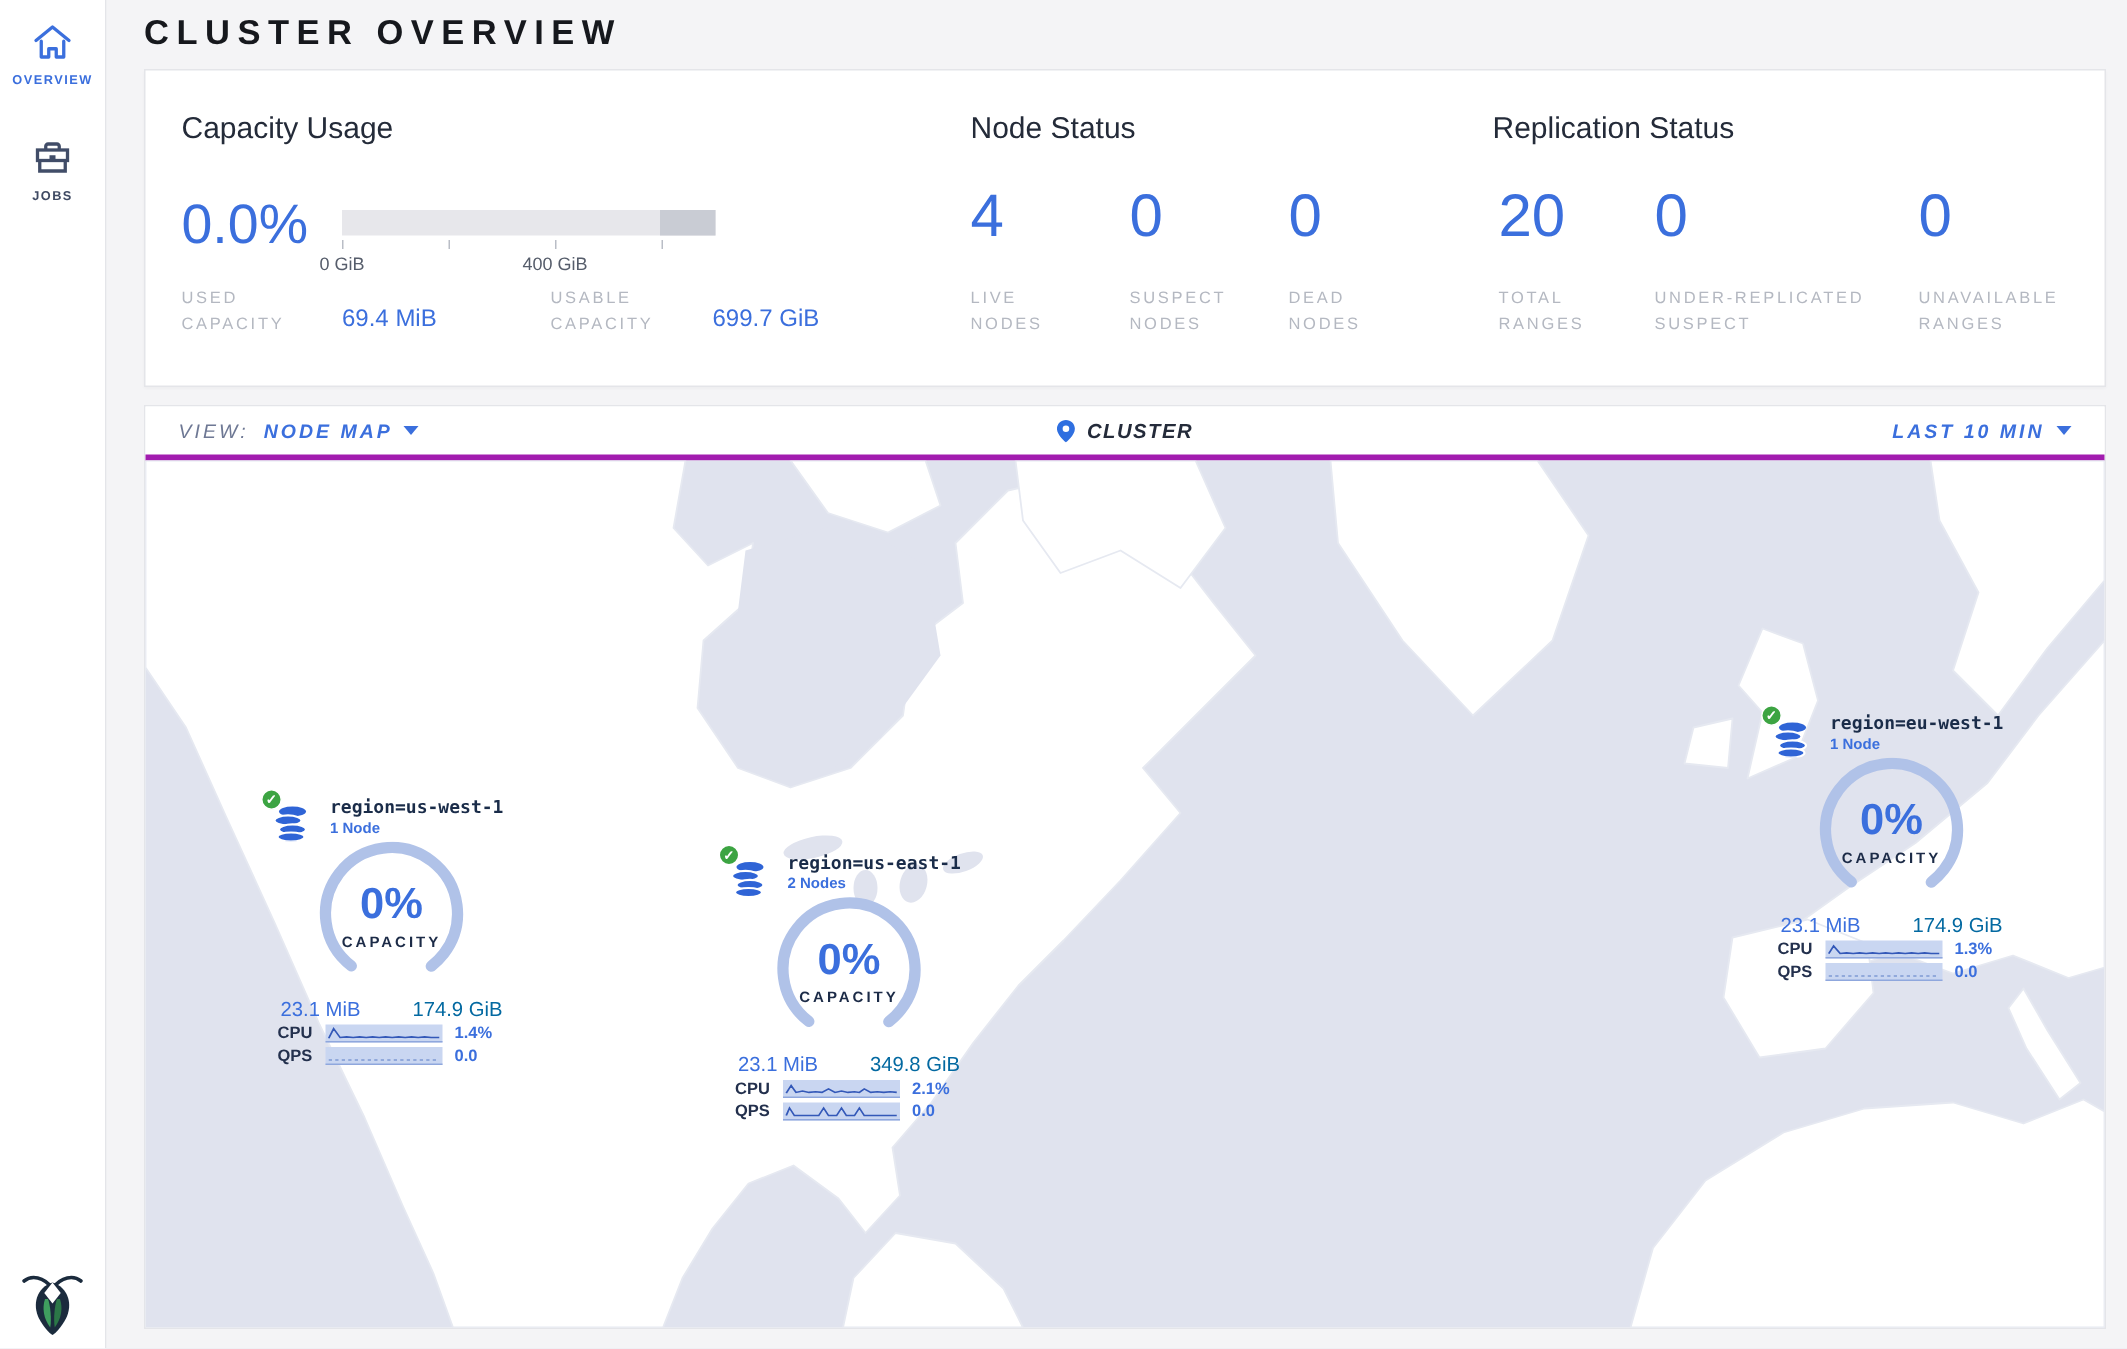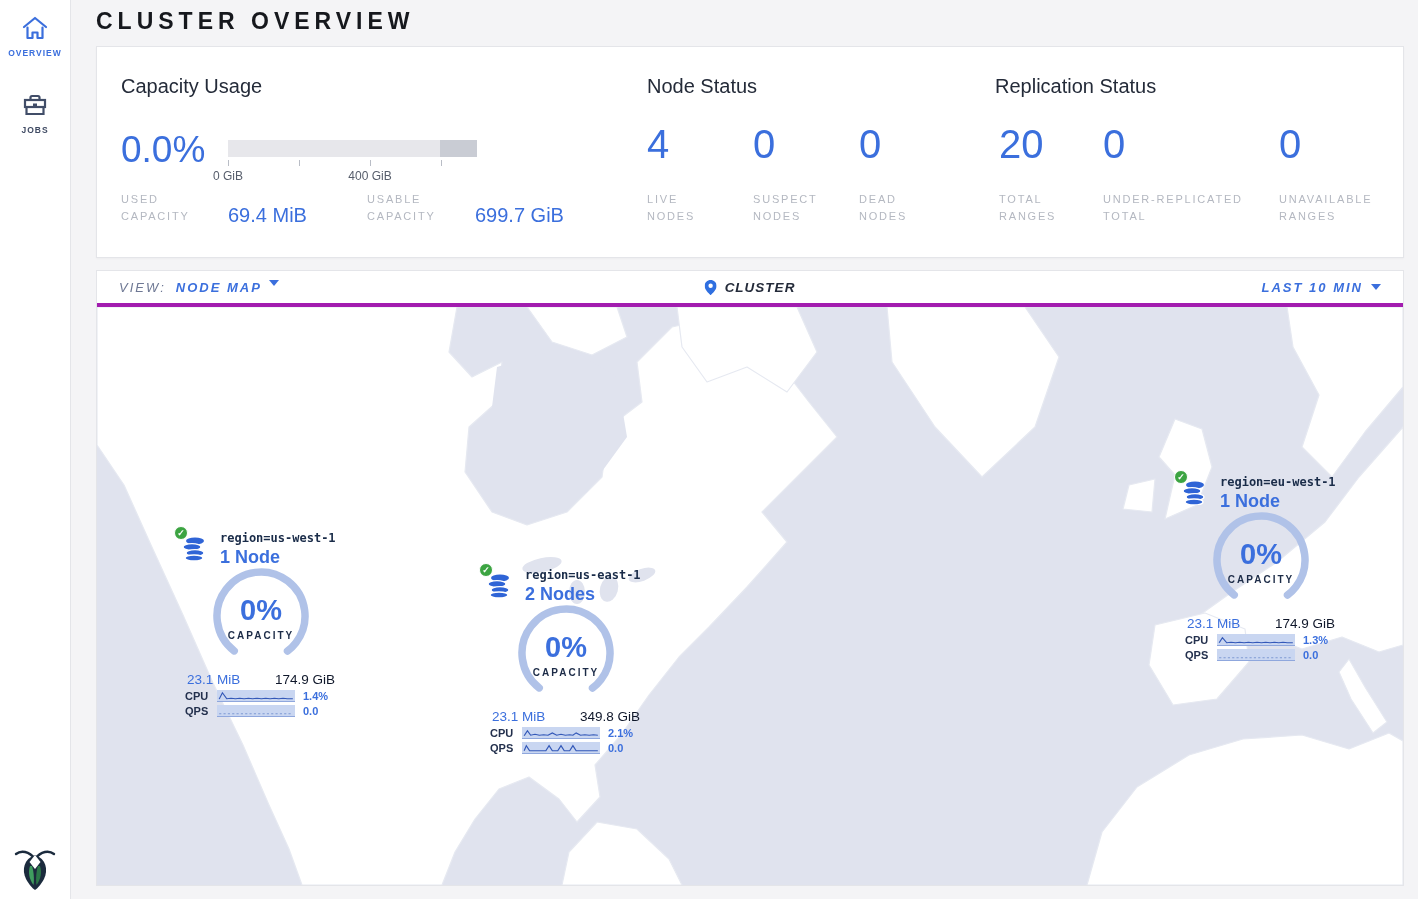--- a/index.html
+++ b/index.html
@@ -15,51 +15,51 @@
   .logo { position:absolute; left:13px; bottom:6px; width:44px; height:50px; }
 
   
   .page-title { position:absolute; left:96px; top:8px; font-size:23px; font-weight:bold; letter-spacing:5px; color:#16181d; }
 
   
   .summary { position:absolute; left:96px; top:46px; width:1308px; height:212px; background:#fff; border:1px solid #e4e5e9; box-shadow:0 1px 2px rgba(0,0,0,.03); }
   .sec-title { position:absolute; font-size:20px; font-weight:500; color:#242b39; }
   .big-num { position:absolute; font-size:40px; font-weight:300; color:#3b6fdd; }
   .stat-lbl { position:absolute; font-size:11px; letter-spacing:1.8px; color:#b4b8c1; line-height:1.55; }
-  .stat-val { position:absolute; font-size:20px; color:#3b6fdd;text-align:right; }
+  .stat-val { position:absolute; font-size:16px; color:#3b6fdd;text-align:right; }
   .cap-bar { position:absolute; left:131px; top:93px; width:249px; height:17px; background:#e7e7eb; }
   .cap-bar .dark { position:absolute; right:0; top:0; width:37px; height:17px; background:#c9ccd4; }
   .tick { position:absolute; top:113px; width:1px; height:6px; background:#b9bdc6; }
   .tick-lbl { position:absolute; top:122px; font-size:12px; color:#565d6b; transform:translateX(-50%); }
 
   
   .map-panel { position:absolute; left:96px; top:270px; width:1308px; height:616px; background:#fff; border:1px solid #e4e5e9; }
   .viewbar { position:relative; height:36px; background:#fff; border-bottom:4px solid #a21caf; display:flex; align-items:center; padding:0 22px;font-style:italic; }
   .viewbar .vlabel { font-size:13px; letter-spacing:2px; color:#6e7894; }
-  .viewbar .vvalue { margin-left:10px; font-size:13px; letter-spacing:2px; color:#3b6fdd; font-weight:bold; cursor:pointer; display:flex; gap:7px; }
+  .viewbar .vvalue { margin-left:10px; font-size:13px; letter-spacing:2px; color:#3b6fdd; font-weight:bold; cursor:pointer; display:flex; align-items:center; gap:7px; }
   .caret { display:inline-block; width:0; height:0; border-left:5px solid transparent; border-right:5px solid transparent; border-top:6px solid #3b6fdd; }
   .crumb { position:absolute; left:50%; transform:translateX(-50%); display:flex; align-items:center; gap:8px; font-size:13.5px; font-weight:600; letter-spacing:1px; color:#242b3a; cursor:pointer; }
   .timesel { margin-left:auto; font-size:13px; letter-spacing:2px; color:#3b6fdd; font-weight:bold; cursor:pointer; display:flex; align-items:center; gap:8px; }
   .map-area { position:relative; width:1306px; height:578px; background:#e0e3ee; overflow:hidden; }
   .map-area > svg.world { position:absolute; left:0; top:0; }
 
   
   .node-card { position:absolute; width:160px; cursor:pointer; }
   .nc-head { position:relative; display:flex; }
   .nc-icon { position:relative; width:26px; height:26px; margin-top:12px; }
   .nc-badge { position:absolute; left:-7px; top:-9px; width:14px; height:14px; background:#3ca442; border:1.5px solid #fff; border-radius:50%; display:flex; align-items:center; justify-content:center; color:#fff; font-size:9px; font-weight:bold; }
   .nc-txt { margin-left:13px; margin-top:8px; }
   .nc-region { font-family:"DejaVu Sans Mono",monospace; font-size:12px; font-weight:bold; color:#1a2c49; white-space:nowrap; }
-  .nc-count { font-size:18px; font-weight:bold; color:#3b6fdd; margin-top:2px; }
+  .nc-count { font-size:10px; font-weight:bold; color:#3b6fdd; margin-top:2px; }
   .nc-donut { position:relative; width:112px; height:100px; margin:0 auto; }
   .nc-pct { position:absolute; left:0; right:0; top:26px; text-align:center; font-size:29px; font-weight:bold; color:#3b6fdd; }
   .nc-caplbl { position:absolute; left:0; right:0; top:62px; text-align:center; font-size:10px; font-weight:bold; letter-spacing:2px; color:#1c2b47; }
   .nc-vals { display:flex; justify-content:space-between; width:148px; margin:4px auto 0; font-size:13.5px;gap:15px; }
   .nc-used { color:#3b6fdd; }
-  .nc-total { color:#0f172a; }
+  .nc-total { color:#0369a1; }
   .nc-metric { display:flex; align-items:center; width:152px; margin:3px auto 0; }
   .nc-mlabel { width:32px; font-size:11px; font-weight:bold; color:#23304d; }
   .nc-spark { width:78px; height:12px; background:#c9d6f1; border-bottom:1px solid #8fa7dd; }
   .nc-mval { margin-left:8px; font-size:11px; font-weight:bold; color:#3b6fdd; }
 </style>
 </head>
 <body>
 
 <div class="page">
 
@@ -122,21 +122,21 @@
     <div class="big-num" style="left:762px; top:75px;">0</div>
     <div class="stat-lbl" style="left:550px; top:144px; width:62px;">LIVE NODES</div>
     <div class="stat-lbl" style="left:656px; top:144px; width:80px;">SUSPECT NODES</div>
     <div class="stat-lbl" style="left:762px; top:144px; width:62px;">DEAD NODES</div>
 
     <div class="sec-title" style="left:898px; top:28px;">Replication Status</div>
     <div class="big-num" style="left:902px; top:75px;">20</div>
     <div class="big-num" style="left:1006px; top:75px;">0</div>
     <div class="big-num" style="left:1182px; top:75px;">0</div>
     <div class="stat-lbl" style="left:902px; top:144px; width:70px;">TOTAL RANGES</div>
-    <div class="stat-lbl" style="left:1006px; top:144px; width:160px;">UNDER-REPLICATED TOTAL</div>
+    <div class="stat-lbl" style="left:1006px; top:144px; width:160px;">UNDER-REPLICATED SUSPECT</div>
     <div class="stat-lbl" style="left:1182px; top:144px; width:120px;">UNAVAILABLE RANGES</div>
   </section>
 
   <section class="map-panel">
     <div class="viewbar">
       <span class="vlabel">VIEW:</span>
       <span class="vvalue">
         <span>NODE MAP</span>
         <span class="caret"></span>
       </span>

